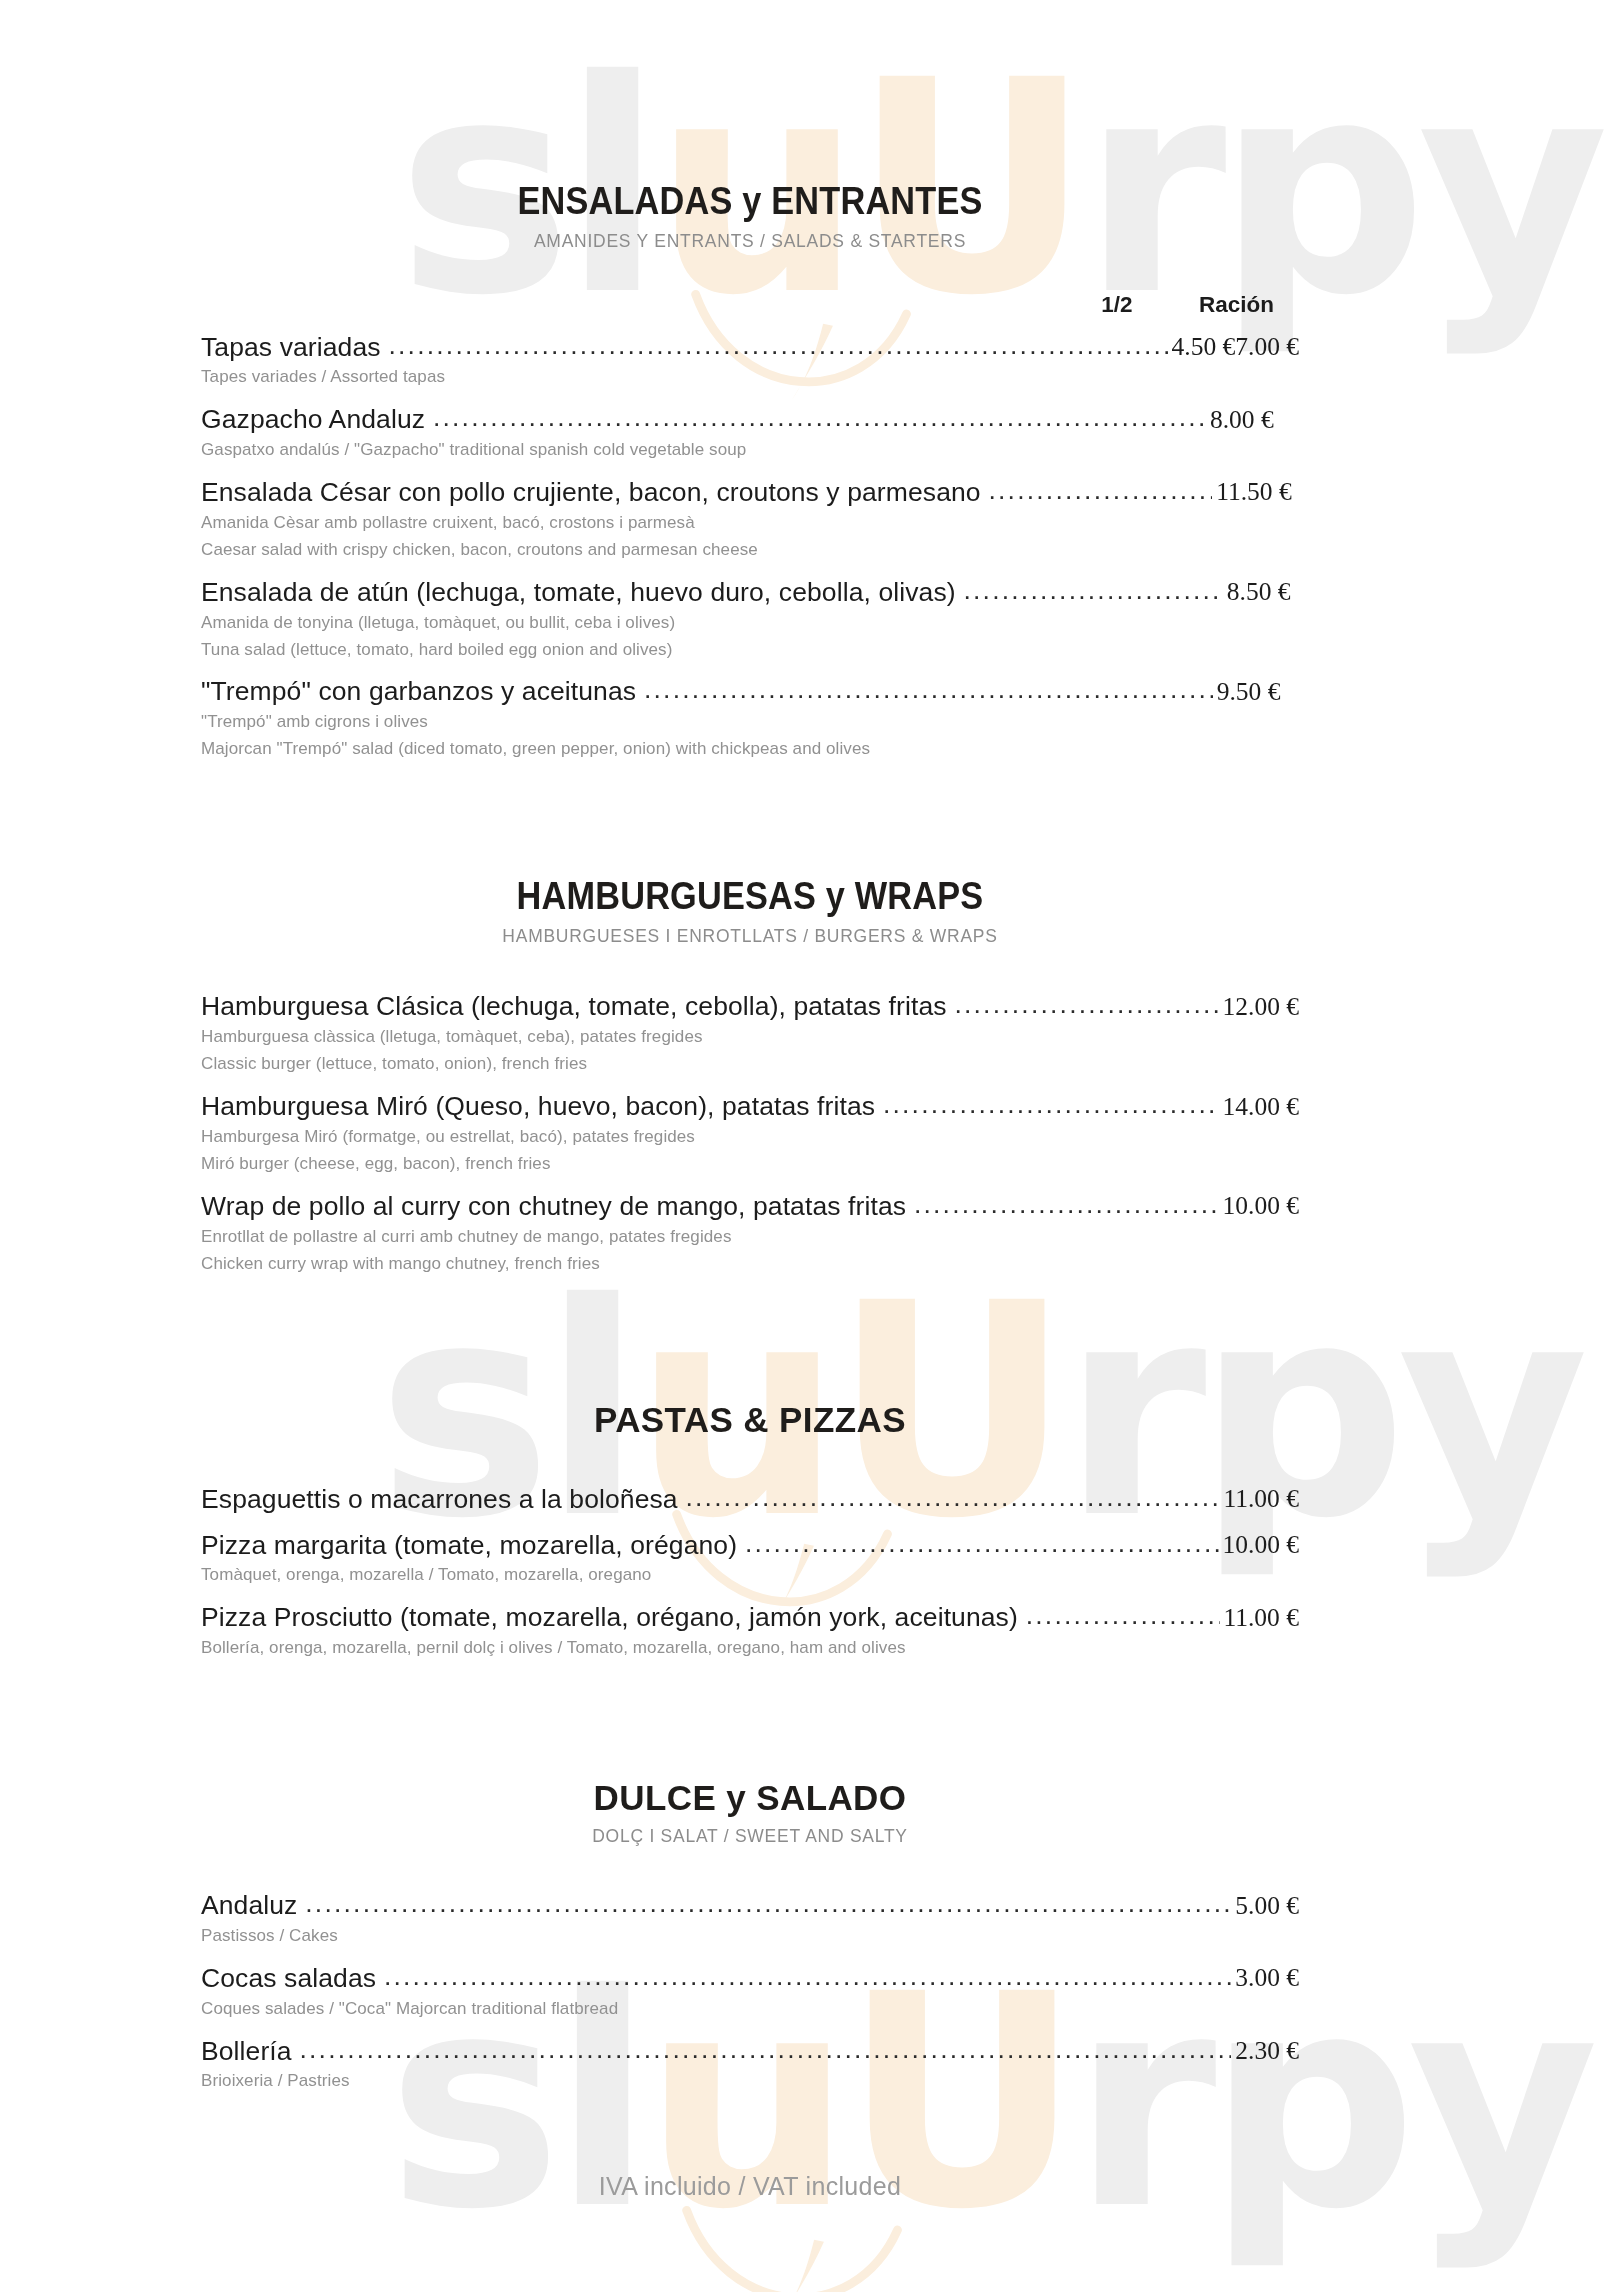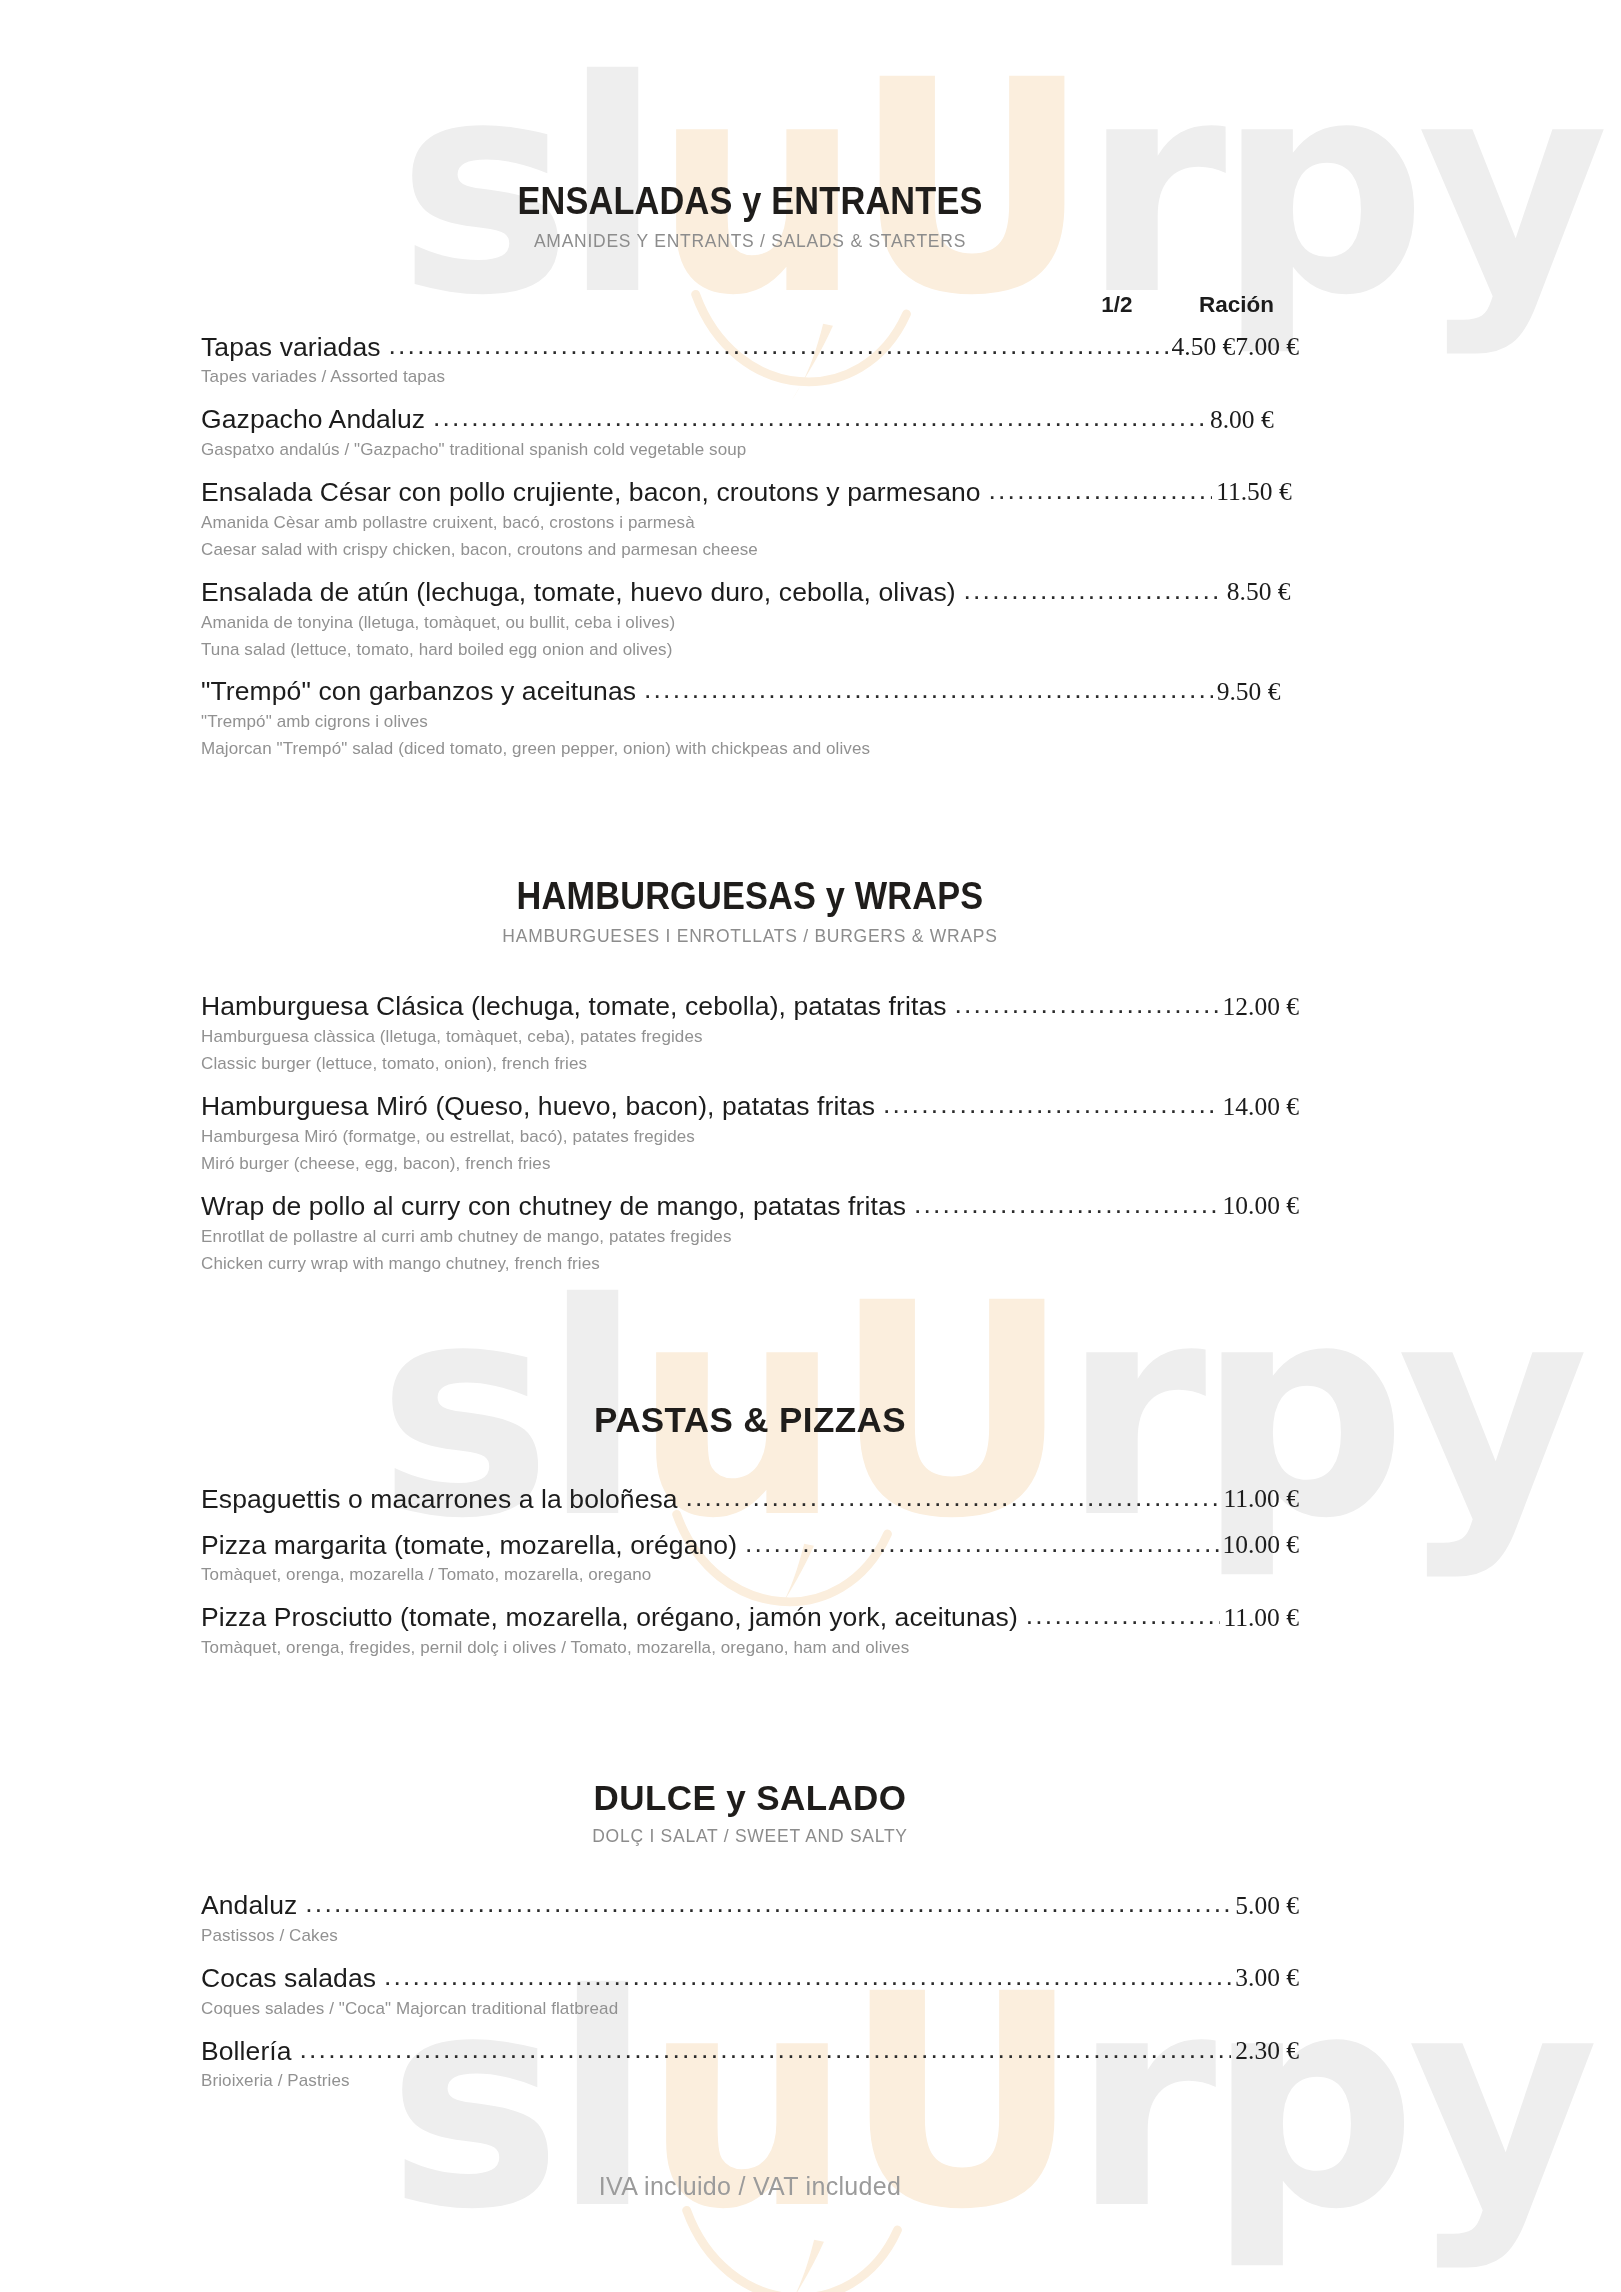--- a/index.html
+++ b/index.html
@@ -286,21 +286,21 @@
               <span class="price p1">10.00 €</span>
             </div>
             <div class="desc">Tomàquet, orenga, mozarella / Tomato, mozarella, oregano</div>
           </div>
           <div class="item">
             <div class="item-line">
               <span class="item-name">Pizza Prosciutto (tomate, mozarella, orégano, jamón york, aceitunas)</span>
               <span class="leader">................................................................................................................................................................................................................................................................................................................................................................................................................</span>
               <span class="price p1">11.00 €</span>
             </div>
-            <div class="desc">Tomàquet, orenga, fregides, pernil dolç i olives / Tomato, mozarella, oregano, ham and olives</div>
+            <div class="desc">Bollería, orenga, mozarella, pernil dolç i olives / Tomato, mozarella, oregano, ham and olives</div>
           </div>
         </div>
       </div>
       <div class="section sec-4">
         <div class="sec-head">
           <div class="sec-title geo">DULCE y SALADO</div>
           <div class="sec-sub">DOLÇ I SALAT / SWEET AND SALTY</div>
         </div>
         <div class="items">
           <div class="item">

